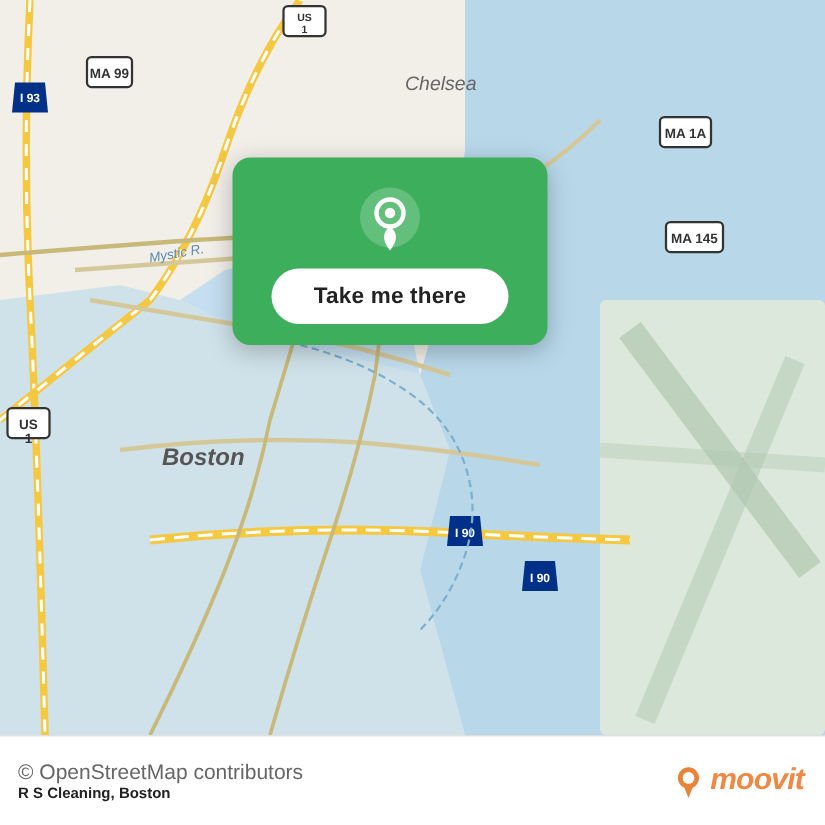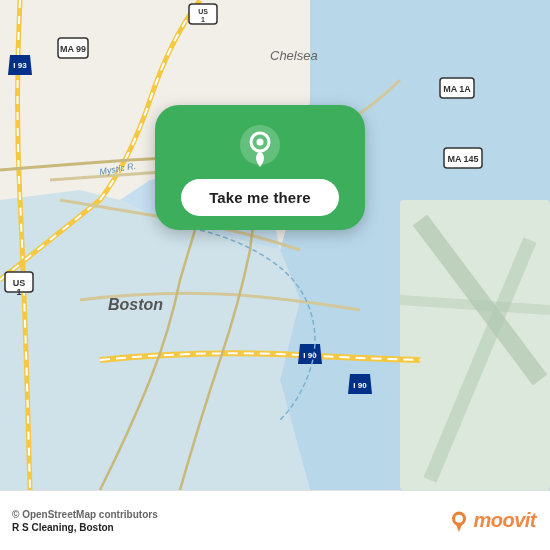--- a/index.html
+++ b/index.html
@@ -27,21 +27,21 @@
       top: 0; left: 0;
     }
 
     
     #popup-card {
       position: absolute;
       top: 105px;
       left: 155px;
       width: 210px;
       background: #3daf5c;
-      border-radius: 24px;
+      border-radius: 12px;
       display: flex;
       flex-direction: column;
       align-items: center;
       padding: 18px 20px 14px 20px;
       box-shadow: 0 4px 16px rgba(0,0,0,0.25);
       z-index: 10;
     }
 
     #popup-card .pin-icon {
       width: 44px;
@@ -75,24 +75,23 @@
       z-index: 20;
     }
 
     #bottom-bar .left-section {
       display: flex;
       flex-direction: column;
       justify-content: center;
     }
 
     #osm-attribution {
-      font-size: 10px;
+      font-size: 14px;
       color: #666;
       margin-bottom: 2px;
-      font-weight: bold;
     }
 
     #place-name {
       font-size: 10px;
       font-weight: 600;
       color: #222;
     }
 
     #moovit-logo {
       display: flex;

